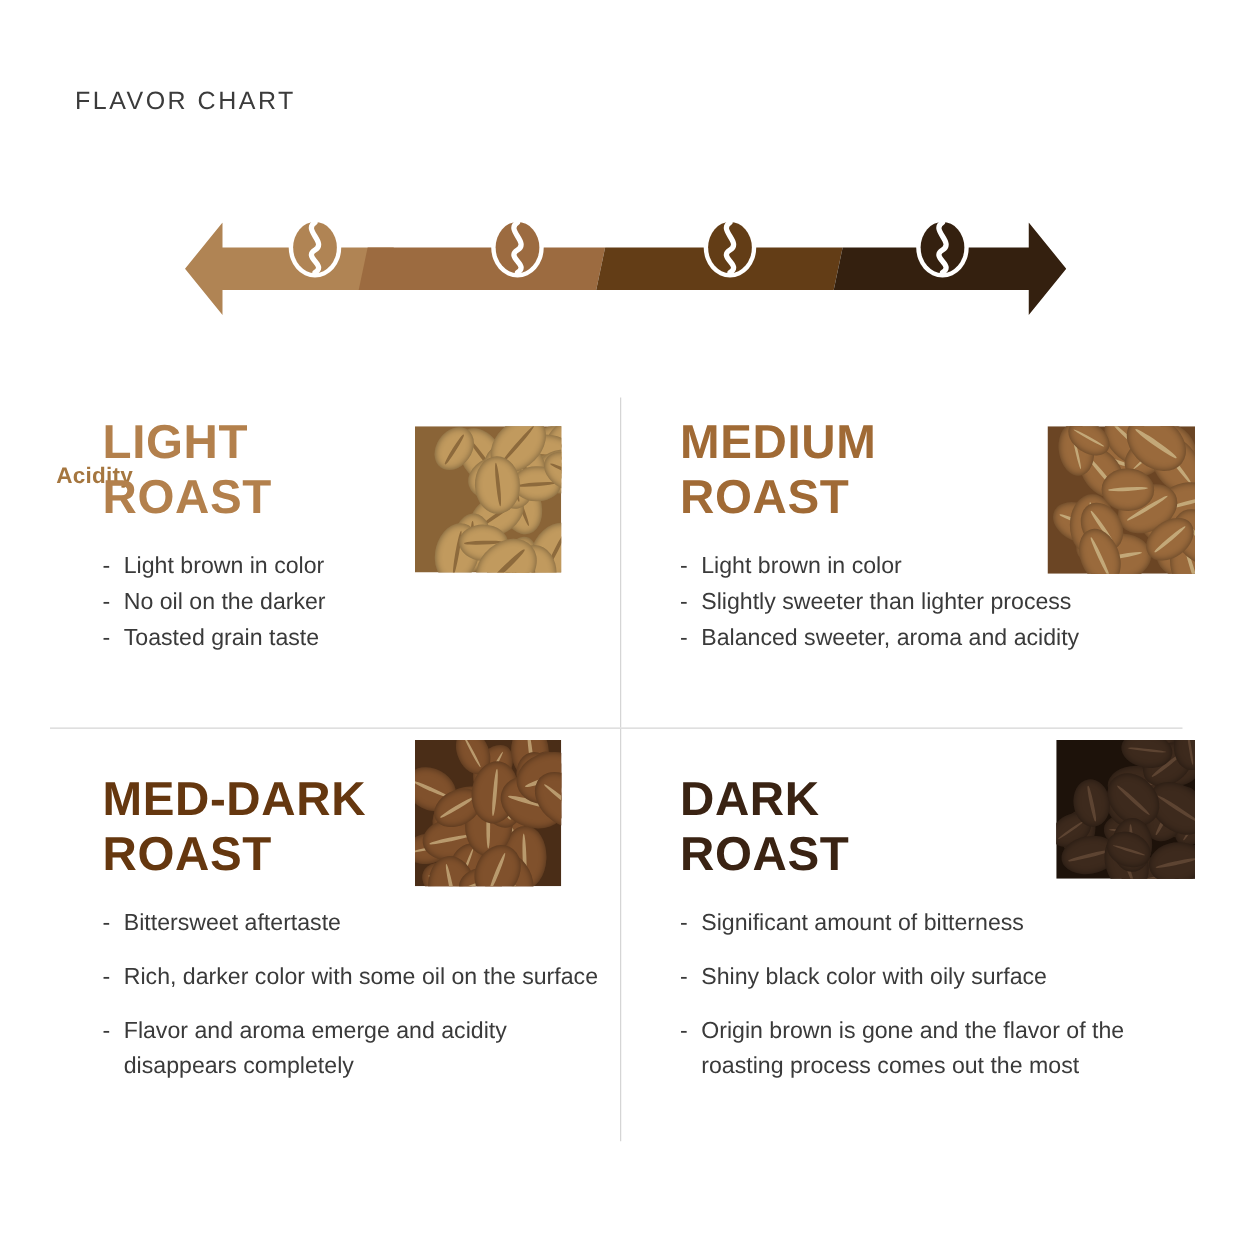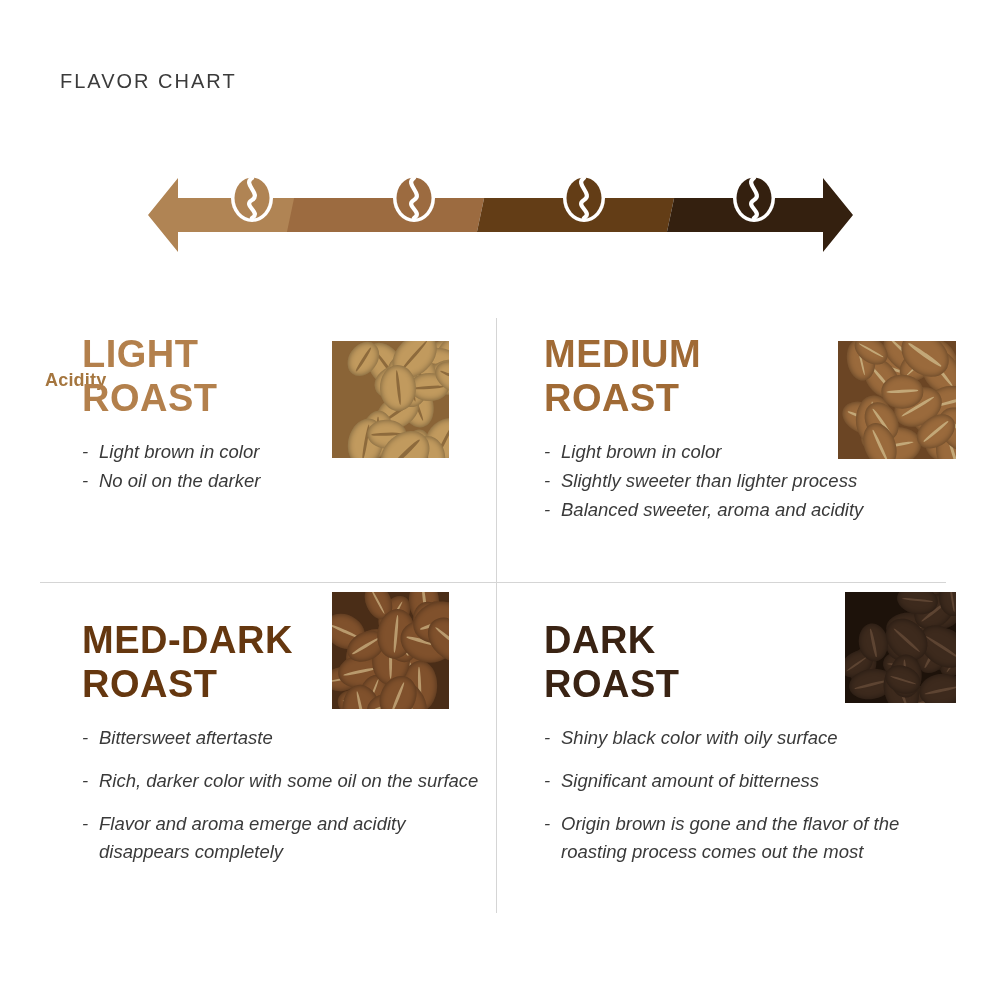--- a/index.html
+++ b/index.html
@@ -44,21 +44,21 @@
 
   .card-title{
     font-weight:700;font-size:38px;line-height:1.16;letter-spacing:.5px;
     margin:0 0 18px 0;white-space:pre-line;
   }
   #title-light{color:#b3804c;}
   #title-medium{color:#a06a35;}
   #title-meddark{color:#65370f;}
   #title-dark{color:#3a2313;}
 
-  .bullets{list-style:none;margin:0;padding:0;font-style:italic;}
+  .bullets{list-style:none;margin:0;padding:0;}
   .bullets li{
     position:relative;padding-left:17px;color:#3a3a3a;
     font-size:18.5px;line-height:1.52;
   }
   .bullets li::before{
     content:"-";position:absolute;left:0;top:0;color:#3a3a3a;
   }
   .bullets.tight li{margin-bottom:1px;}
   .bullets.loose li{margin-bottom:15px;}
 
@@ -149,20 +149,21 @@
 <div id="divider-h"></div>
 <div id="divider-v"></div>
 <div id="divider-v2"></div>
 
 <div class="card" id="card-light">
   <h2 class="card-title" id="title-light">LIGHT
 ROAST</h2>
   <ul class="bullets tight">
     <li>Light brown in color</li>
     <li>No oil on the darker</li>
+    <li>Toasted grain taste</li>
   </ul>
 </div>
 <div class="photo" id="photo-light">
   <div class="beans" id="beans-light">
       <div class="b" style="width: 39.5529%; height: 27.7621%; left: 44.06%; top: 86.7608%; transform: rotate(242deg);"></div>
       <div class="b" style="width: 38.4672%; height: 30.0731%; left: 79.8714%; top: -0.84227%; transform: rotate(359deg);"></div>
       <div class="b" style="width: 33.3541%; height: 22.9166%; left: 87.305%; top: -2.33273%; transform: rotate(138deg);"></div>
       <div class="b" style="width: 30.4841%; height: 20.4267%; left: 56.6737%; top: 80.7053%; transform: rotate(291deg);"></div>
       <div class="b" style="width: 41.8596%; height: 28.0007%; left: 51.3394%; top: 39.612%; transform: rotate(73deg);"></div>
       <div class="b" style="width: 44.2771%; height: 29.6501%; left: 69.0623%; top: 6.04904%; transform: rotate(10deg);"></div>
@@ -266,22 +267,22 @@
       <div class="b" style="width: 45.1579%; height: 34.8948%; left: 69.3649%; top: 8.15233%; transform: rotate(346deg);"></div>
       <div class="b" style="width: 37.2674%; height: 29.5903%; left: 37.4611%; top: 74.8019%; transform: rotate(296deg);"></div>
       <div class="b" style="width: 43.1983%; height: 31.7989%; left: 79.2548%; top: 24.634%; transform: rotate(43deg);"></div>
     </div>
 </div>
 
 <div class="card" id="card-dark">
   <h2 class="card-title" id="title-dark">DARK
 ROAST</h2>
   <ul class="bullets loose">
+    <li>Significant amount of bitterness</li>
     <li>Shiny black color with oily surface</li>
-    <li>Significant amount of bitterness</li>
     <li>Origin brown is gone and the flavor of the roasting process comes out the most</li>
   </ul>
 </div>
 <div class="photo" id="photo-dark">
   <div class="beans" id="beans-dark">
       <div class="b" style="width: 33.757%; height: 23.4436%; left: -0.559315%; top: 55.1388%; transform: rotate(107deg);"></div>
       <div class="b" style="width: 38.6439%; height: 29.2763%; left: 68.1338%; top: 37.0026%; transform: rotate(118deg);"></div>
       <div class="b" style="width: 33.5284%; height: 22.8521%; left: 80.3389%; top: -6.9278%; transform: rotate(343deg);"></div>
       <div class="b" style="width: 30.5729%; height: 23.3402%; left: 34.6412%; top: 53.8934%; transform: rotate(10deg);"></div>
       <div class="b" style="width: 30.2122%; height: 21.3474%; left: -4.15909%; top: 53.9881%; transform: rotate(329deg);"></div>

